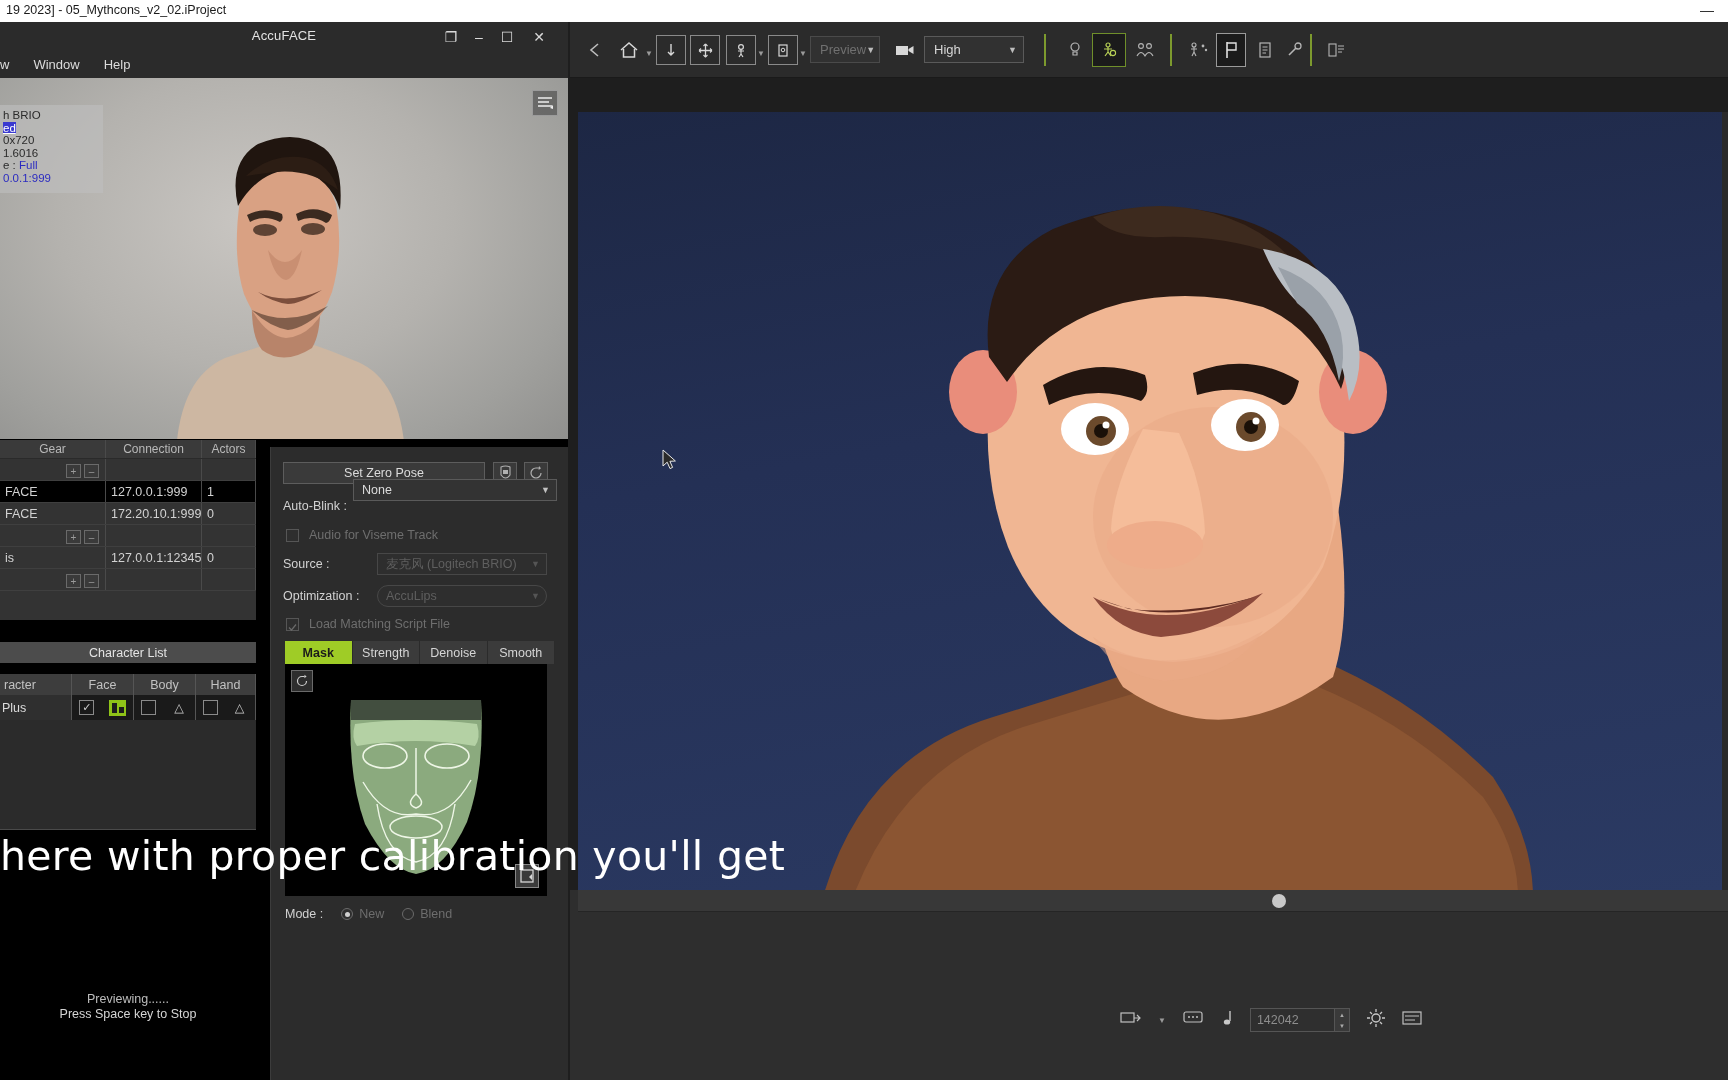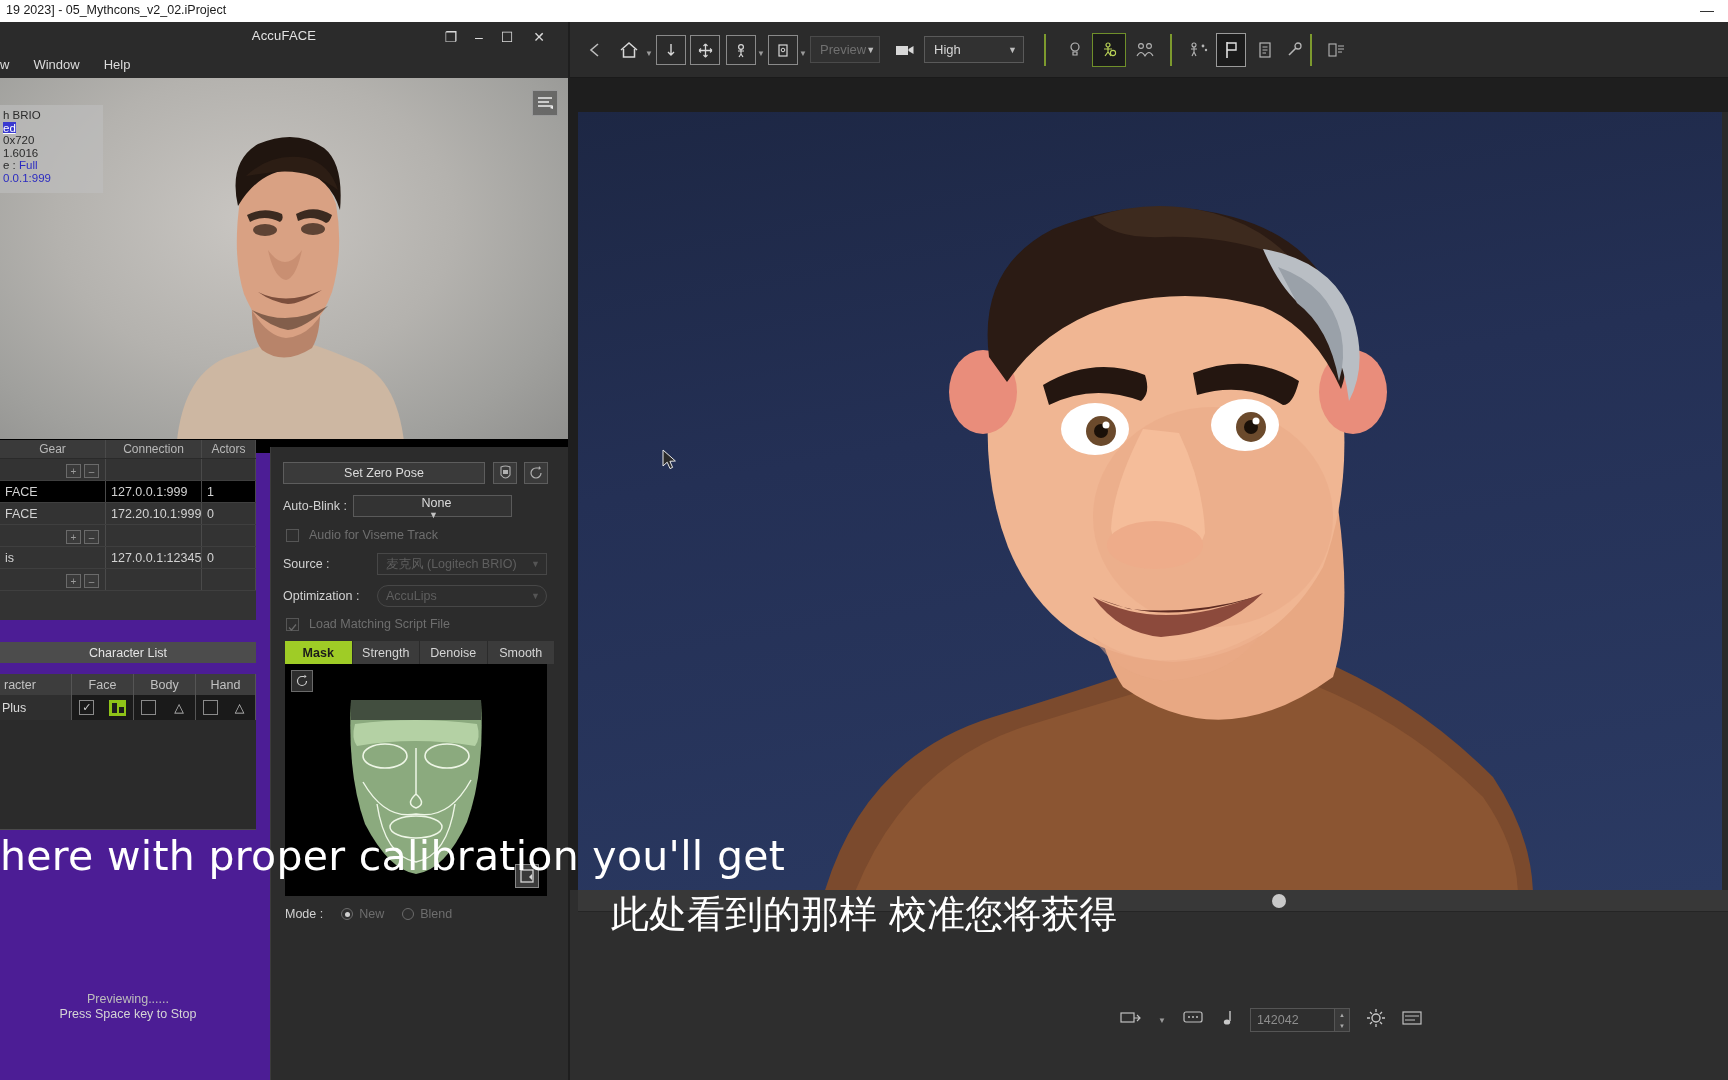--- a/index.html
+++ b/index.html
@@ -50,21 +50,21 @@
      align-items:center; gap:16px; color:#c9c9c9; }
   .spin { width:100px; height:24px; border:1px solid #555; background:#2f2f2f; color:#8d8d8d;
      font-size:12.5px; display:flex; align-items:center; padding-left:6px; position:relative;}
   .spin-btns { position:absolute; right:0; top:0; width:15px; height:22px; display:flex;
      flex-direction:column; }
   .spin-btns div { flex:1; border-left:1px solid #555; display:flex; align-items:center;
      justify-content:center; font-size:6px; color:#aaa; background:#3a3a3a;}
 
   
   .af { position:absolute; left:0px; top:22px; width:568px; height:1058px;
-     background:#4c1d95; }
+     background:#000000; }
   .af-title { position:absolute; left:0; top:0; width:568px; height:29px; background:#2b2b2b; }
   .af-title-text { position:absolute; width:568px; text-align:center; top:6px; font-size:13px;
      color:#e3e3e3; letter-spacing:.2px;}
   .af-wbtn { position:absolute; top:4px; width:26px; height:22px; display:flex;
      align-items:center; justify-content:center; color:#d9d9d9; font-size:14px; }
   .af-menu { position:absolute; left:0; top:29px; width:568px; height:27px; background:#2b2b2b;
      display:flex; align-items:center; gap:24px; padding-left:0px; color:#dcdcdc; font-size:13px; }
   .af-menu span { cursor:default; }
 
   
@@ -567,21 +567,21 @@
           </svg>
       </div>
       <div class="sq-btn" style="left:253px;">
         <svg width="14" height="14" viewBox="0 0 14 14">
             <path d="M12 7 A5 5 0 1 1 7 2 L10 2" stroke="#b0b0b0" stroke-width="1.2" fill="none"></path>
             <path d="M10 0 L12 2.2 L9.6 4" fill="#b0b0b0"></path>
           </svg>
       </div>
 
       <div class="row-lbl" style="left:12px; top:52px;">Auto-Blink :</div>
-      <div class="dd" style="left:82px; top:48px; width:159px;flex-direction:column;">
+      <div class="dd" style="left:82px; top:32px; width:204px;">
         <span>None</span>
         <span class="ar">▼</span>
       </div>
 
       <div class="chk-dim" style="left:15px; top:82px;"></div>
       <div class="row-lbl dim" style="left:38px; top:81px;">Audio for Viseme Track</div>
 
       <div class="row-lbl" style="left:12px; top:110px;">Source :</div>
       <div class="dd dim" style="left:106px; top:106px; width:170px;">
         <span>麦克风 (Logitech BRIO)</span>
@@ -636,19 +636,18 @@
 
       <div class="mode-row">
         <span>Mode :</span>
         <span class="dimtxt"><i class="radio on"></i><span>New</span></span>
         <span class="dimtxt"><i class="radio"></i><span>Blend</span></span>
       </div>
     </div>
   </div>
 
   <div class="sub1">here with proper calibration you'll get</div>
-  <div class="sub2">此处看到的那样 校准您将获得</div>
 
   <svg class="cursor" viewBox="0 0 18 24">
     <path d="M1 1 L1 17 L5.2 13.2 L8 19.6 L10.6 18.4 L7.9 12.3 L13.4 12 Z" fill="#2a2a2a" stroke="#e8e8e8" stroke-width="1"></path>
   </svg>
 
 </div>
 
 </body></html>

